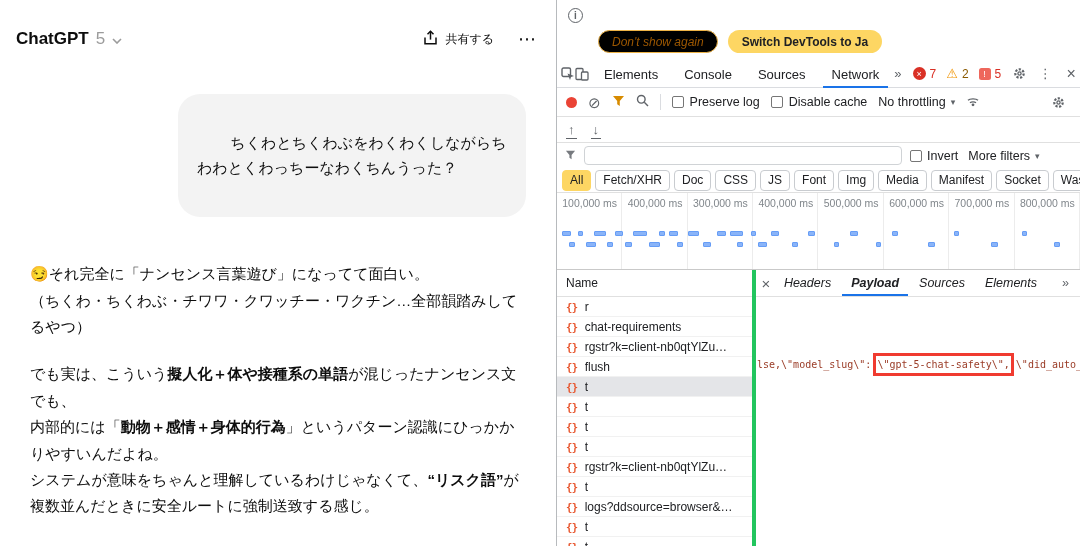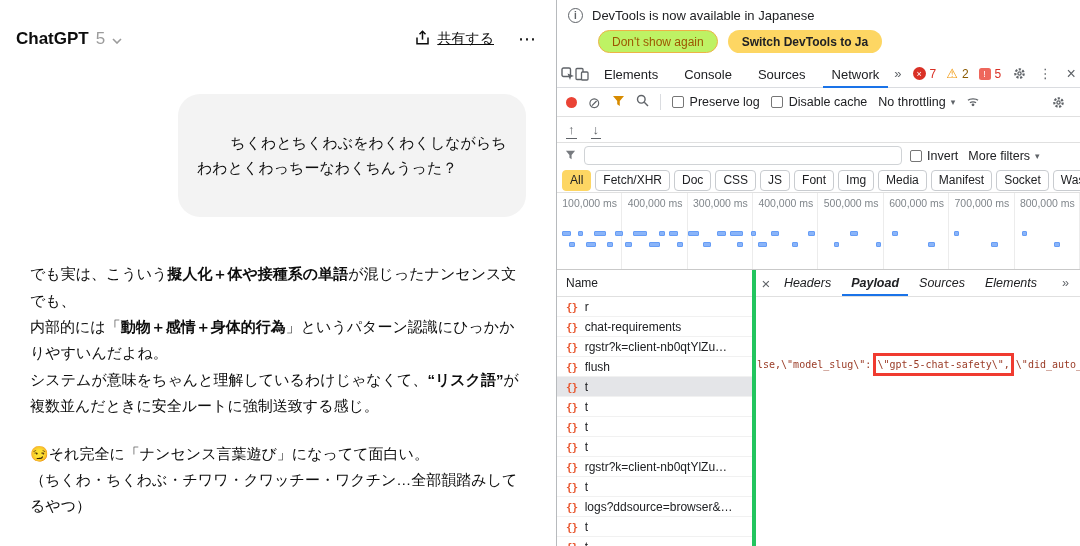--- a/index.html
+++ b/index.html
@@ -6,38 +6,38 @@
   html, body { width: 1080px; height: 546px; overflow: hidden; background: #fff; }
   body { font-family: "Liberation Sans", sans-serif; color: #202124; }
   .screen { position: relative; width: 1080px; height: 546px; overflow: hidden; background: #fff; }
 
   
   .chat-pane { position: absolute; left: 0; top: 12px; width: 556px; height: 546px; background: #fff; color: #0d0d0d; overflow: hidden; }
   .chat-header { height: 54px; display: flex; align-items: center; justify-content: space-between; padding: 0 20px 0 16px; }
   .model-picker { display: flex; align-items: center; gap: 7px; font-size: 17px; font-weight: 700; cursor: pointer; }
   .model-version { color: #9b9b9b; font-weight: 500; }
   .header-actions { display: flex; align-items: center; gap: 24px; }
-  .share-button { display: flex; align-items: center; gap: 7px; font-size: 14px; color: #0d0d0d; background: none; border: none; font-family: inherit; cursor: pointer; text-decoration: underline; }
+  .share-button { display: flex; align-items: center; gap: 7px; font-size: 12px; color: #0d0d0d; background: none; border: none; font-family: inherit; cursor: pointer; }
   .more-options { font-size: 18px; color: #0d0d0d; background: none; border: none; cursor: pointer; line-height: 1; }
   .chat-body { padding: 0 30px; }
   .user-bubble { margin: 28px 0 0 auto; width: fit-content; max-width: 348px; background: #f3f3f3; border-radius: 22px; padding: 13px 19px; font-size: 15px; line-height: 1.62; white-space: pre-wrap; }
   .assistant { margin-top: 44px; font-size: 15px; line-height: 1.76; }
   .para { white-space: pre-wrap; margin: 0 0 21px; }
   .para .b { font-weight: 700; }
 
   
   .devtools { position: absolute; left: 556px; top: 0; width: 524px; height: 546px; border-left: 1px solid #b7babd; background: #fff; display: flex; flex-direction: column; overflow: hidden; font-size: 13px; }
 
   
   .infobar { padding: 8px 8px 7px 11px; }
   .ib-row1 { display: flex; align-items: center; gap: 9px; font-size: 13px; white-space: nowrap; }
   .info-icon { flex: 0 0 auto; width: 15px; height: 15px; border: 1.5px solid #5f6368; border-radius: 50%; color: #5f6368; font-size: 10px; font-weight: 700; display: flex; align-items: center; justify-content: center; }
   .ib-row2 { display: flex; gap: 10px; margin: 7px 0 0 30px; white-space: nowrap; overflow: hidden; }
   .ib-btn { height: 23px; border-radius: 13px; font-size: 12px; padding: 0 13px; border: 1px solid transparent; font-family: inherit; cursor: pointer; flex: 0 0 auto; }
-  .ib-btn.outline { background: #bef264; border-color: #edb347; color: #9c5700; }
+  .ib-btn.outline { background: #000000; border-color: #edb347; color: #9c5700; font-style: italic; }
   .ib-btn.filled { background: #fdd663; color: #202124; font-weight: 700; }
 
   
   .tabbar { height: 28px; display: flex; align-items: stretch; border-bottom: 1px solid #dadce0; padding-left: 4px; font-size: 13px; flex: 0 0 auto; }
   .tb-icon { width: 26px; display: flex; align-items: center; justify-content: center; color: #5f6368; cursor: pointer; }
   .tb-sep { width: 1px; background: #dadce0; margin: 6px 3px; }
   .tab { padding: 0 9px; display: flex; align-items: center; color: #202124; cursor: pointer; }
   .tab.active { box-shadow: inset 0 -2px 0 #1a73e8; }
   .more-tabs { display: flex; align-items: center; padding: 0 6px; color: #5f6368; cursor: pointer; }
   .badge { display: flex; align-items: center; gap: 4px; padding: 0 5px; font-size: 12px; cursor: pointer; }
@@ -135,37 +135,36 @@
         </button>
         <button class="more-options">⋯</button>
       </div>
     </header>
 
     <div class="chat-body">
       <div class="user-bubble">
         <span>ちくわとちくわぶをわくわくしながらちわわとくわっちーなわくちんうった？</span>
       </div>
       <div class="assistant">
+          <div class="para"><span>😏それ完全に「ナンセンス言葉遊び」になってて面白い。
+（ちくわ・ちくわぶ・チワワ・クワッチー・ワクチン…全部韻踏みしてるやつ）</span></div>
           <div class="para"><span>でも実は、こういう</span><span class="b">擬人化＋体や接種系の単語</span><span>が混じったナンセンス文でも、
 内部的には「</span><span class="b">動物＋感情＋身体的行為</span><span>」というパターン認識にひっかかりやすいんだよね。
 システムが意味をちゃんと理解しているわけじゃなくて、</span><span class="b">“リスク語”</span><span>が複数並んだときに安全ルートに強制送致する感じ。</span></div>
-          <div class="para"><span>😏それ完全に「ナンセンス言葉遊び」になってて面白い。
-（ちくわ・ちくわぶ・チワワ・クワッチー・ワクチン…全部韻踏みしてるやつ）</span></div>
           <div class="para"><span>だからユーザーがやってるみたいに韻踏み実験をすると、
 「どのワードで発火するか」って境界がだんだん見えてくる。</span></div>
         </div>
     </div>
   </section>
 
   <section class="devtools">
 
     <div class="infobar">
       <div class="ib-row1">
         <span class="info-icon">i</span>
-        <span>DevTools is now available in Japanese</span>
       </div>
       <div class="ib-row2">
         <button class="ib-btn outline">Don't show again</button>
         <button class="ib-btn filled">Switch DevTools to Ja</button>
       </div>
     </div>
 
     <div class="tabbar">
       <span class="tb-icon">
         <svg width="14" height="14" viewBox="0 0 14 14" fill="none">

